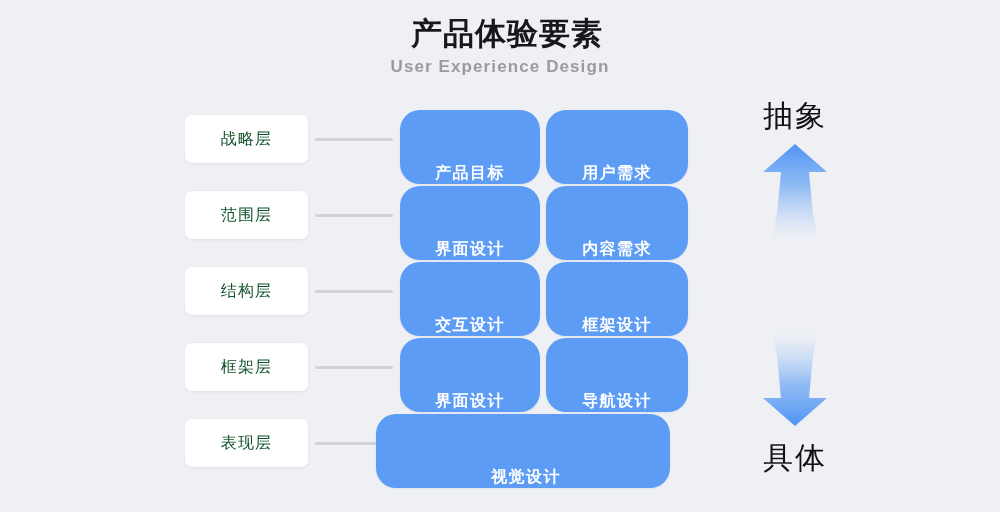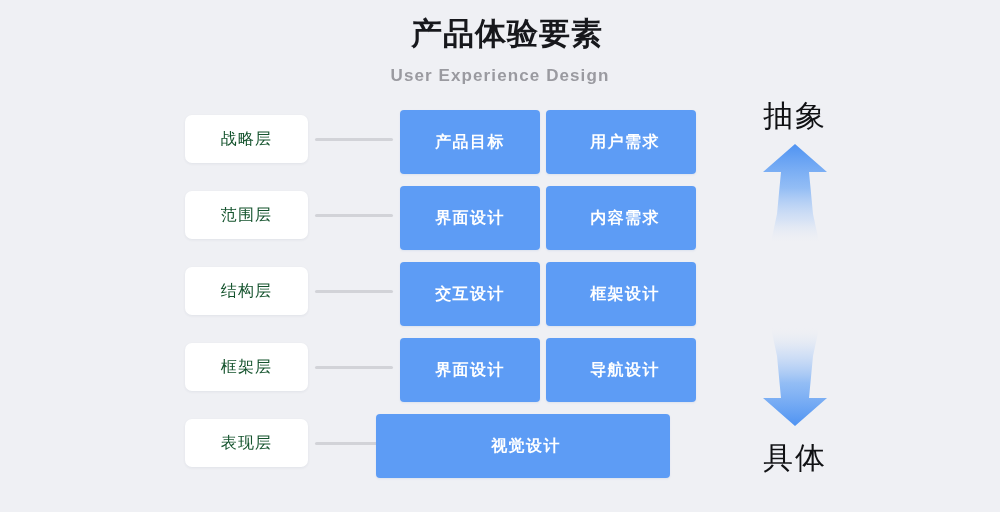--- a/index.html
+++ b/index.html
@@ -32,21 +32,21 @@
   }
   .title {
     font-size: 31px;
     font-weight: bold;
     color: #17181c;
     line-height: 40px;
     letter-spacing: 1px;
     margin-left: 14px;
   }
   .subtitle {
-    margin-top: 11px;
+    margin-top: 2px;
     font-size: 17px;
     font-weight: bold;
     color: #9a9aa0;
     letter-spacing: 1.1px;
     line-height: 22px;
   }
 
   
   .rows {
     position: absolute;
@@ -89,36 +89,36 @@
     width: 78px;
     height: 3px;
     background: #d2d3d8;
     border-radius: 2px;
   }
 
   
   .box {
     position: absolute;
     top: 0;
-    height: 64px;
+    height: 74px;
     background: #5d9cf5;
-    border-radius: 4px;
+    border-radius: 20px;
     display: flex;
-    align-items: center;
+    align-items: flex-end;
     justify-content: center;
     box-shadow: 0 1px 2px rgba(60,110,200,0.10);
   }
   .box-text {
     font-size: 16px;
     font-weight: bold;
     color: #ffffff;
     letter-spacing: 1.4px;
   }
   .box.col-left  { left: 400px; width: 140px; }
-  .box.col-right { left: 546px; width: 142px; padding-left: 8px; }
+  .box.col-right { left: 546px; width: 142px; }
   .box.col-full  { left: 376px; width: 288px; padding-left: 6px; }
 
   
   .axis {
     position: absolute;
     left: 730px;
     top: 96px;
     width: 130px;
     height: 390px;
   }

